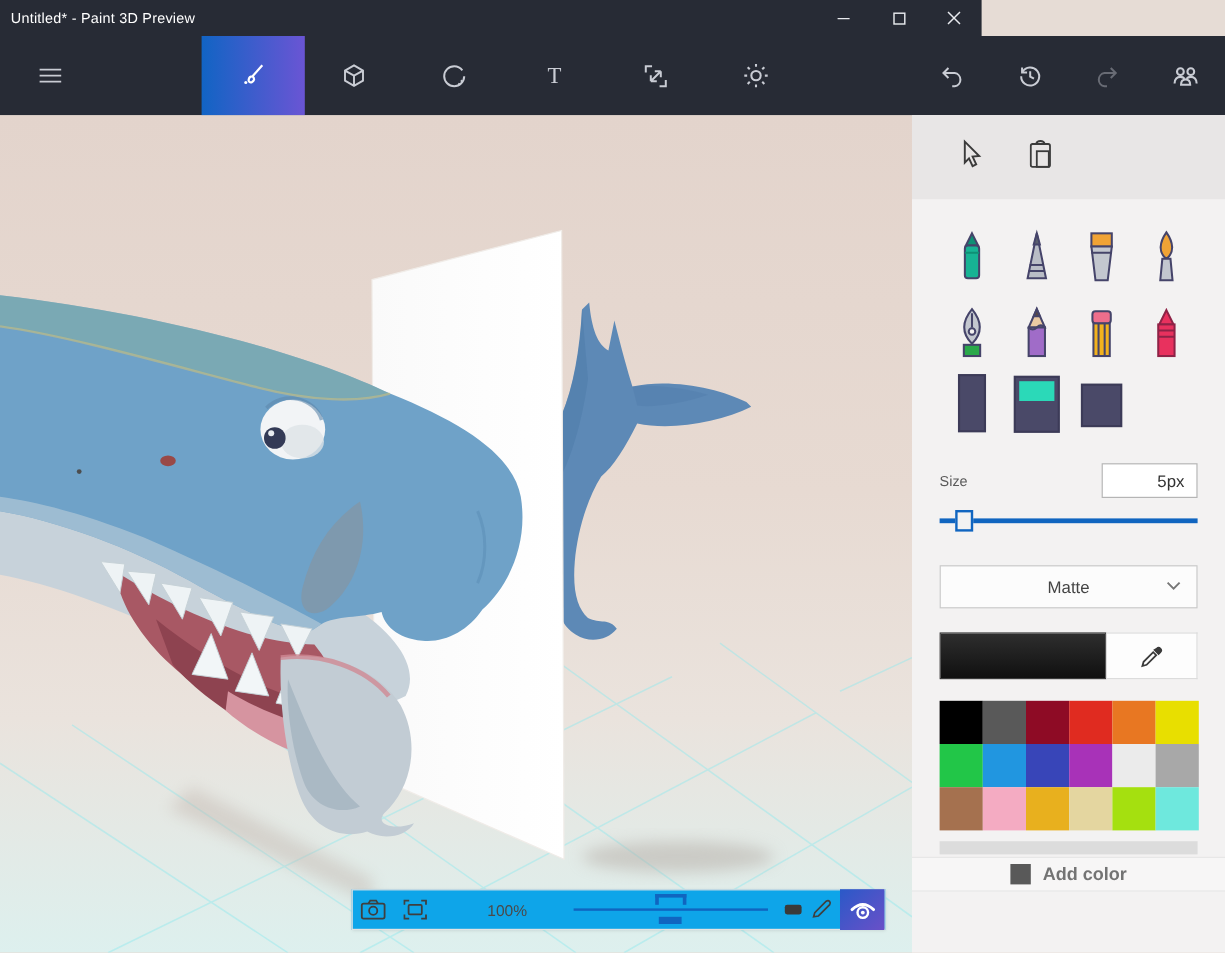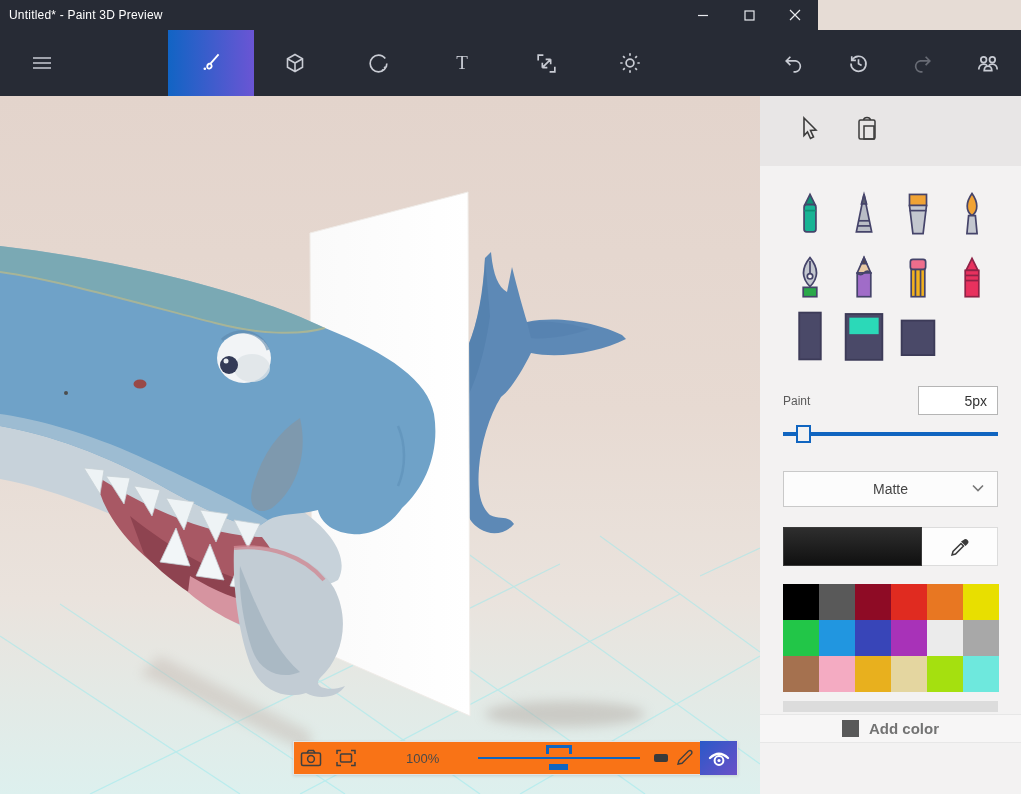--- a/index.html
+++ b/index.html
@@ -17,21 +17,21 @@
   .tbtn svg { stroke:#c9ccd4; fill:none; stroke-width:1.6; }
   .tbtn.sel { background:linear-gradient(90deg,#1164c4,#6a55d4); width:86px; }
   .tbtn.sel svg { stroke:#ffffff; }
   .tbtn.dim { opacity:.4; }
 
   
   .canvas { position:absolute; left:0; top:96px; width:760px; height:698px; }
   .canvas svg.scene { position:absolute; left:0; top:0; }
 
   
-  .viewbar { position:absolute; left:293px; top:645px; width:445px; height:34px; background:#f97316;
+  .viewbar { position:absolute; left:293px; top:645px; width:445px; height:34px; background:#0ea5e9;
     border:1px solid #e3e3e3; box-shadow:0 1px 3px rgba(0,0,0,.12); display:flex; align-items:center; }
   .vbtn { width:37px; height:32px; display:flex; align-items:center; justify-content:center; }
   .vbtn svg { stroke:#3f3f3f; fill:none; stroke-width:1.5; }
   .zoomval { color:#4a4a4a; font-size:13px; width:70px; text-align:center; margin-left:26px; }
   .zslider { position:relative; width:172px; height:32px; margin-left:22px; }
   .zslider .track { position:absolute; left:0; right:0; top:15px; height:2px; background:#1065c0; }
   .zthumb-top { position:absolute; left:42%; top:3px; width:26px; height:9px; border:3px solid #1065c0; border-bottom:none; background:transparent; }
   .zthumb-bot { position:absolute; left:44%; top:22px; width:19px; height:6px; background:#1065c0; }
   .mrbox { width:15px; height:8px; background:#3a3a3a; border-radius:2px; margin-left:14px; }
   .vpen { width:26px; height:32px; display:flex; align-items:center; justify-content:center; margin-left:4px; }
@@ -406,21 +406,21 @@
           </svg>
       </div>
       <div class="tool">
         <svg width="40" height="46" viewBox="0 0 44 50">
             <rect x="4" y="8" width="36" height="38" fill="#4a4968" stroke="#3c3b58" stroke-width="2"></rect>
           </svg>
       </div>
     </div>
 
     <div class="sizerow">
-      <span class="lbl">Paint</span>
+      <span class="lbl">Size</span>
       <div class="sizebox">5px</div>
     </div>
     <div class="sslider">
       <div class="track"></div>
       <div class="thumb"></div>
     </div>
 
     <div class="dropdown">
       <span>Matte</span>
       <svg class="chev" width="14" height="10" viewBox="0 0 14 10">

